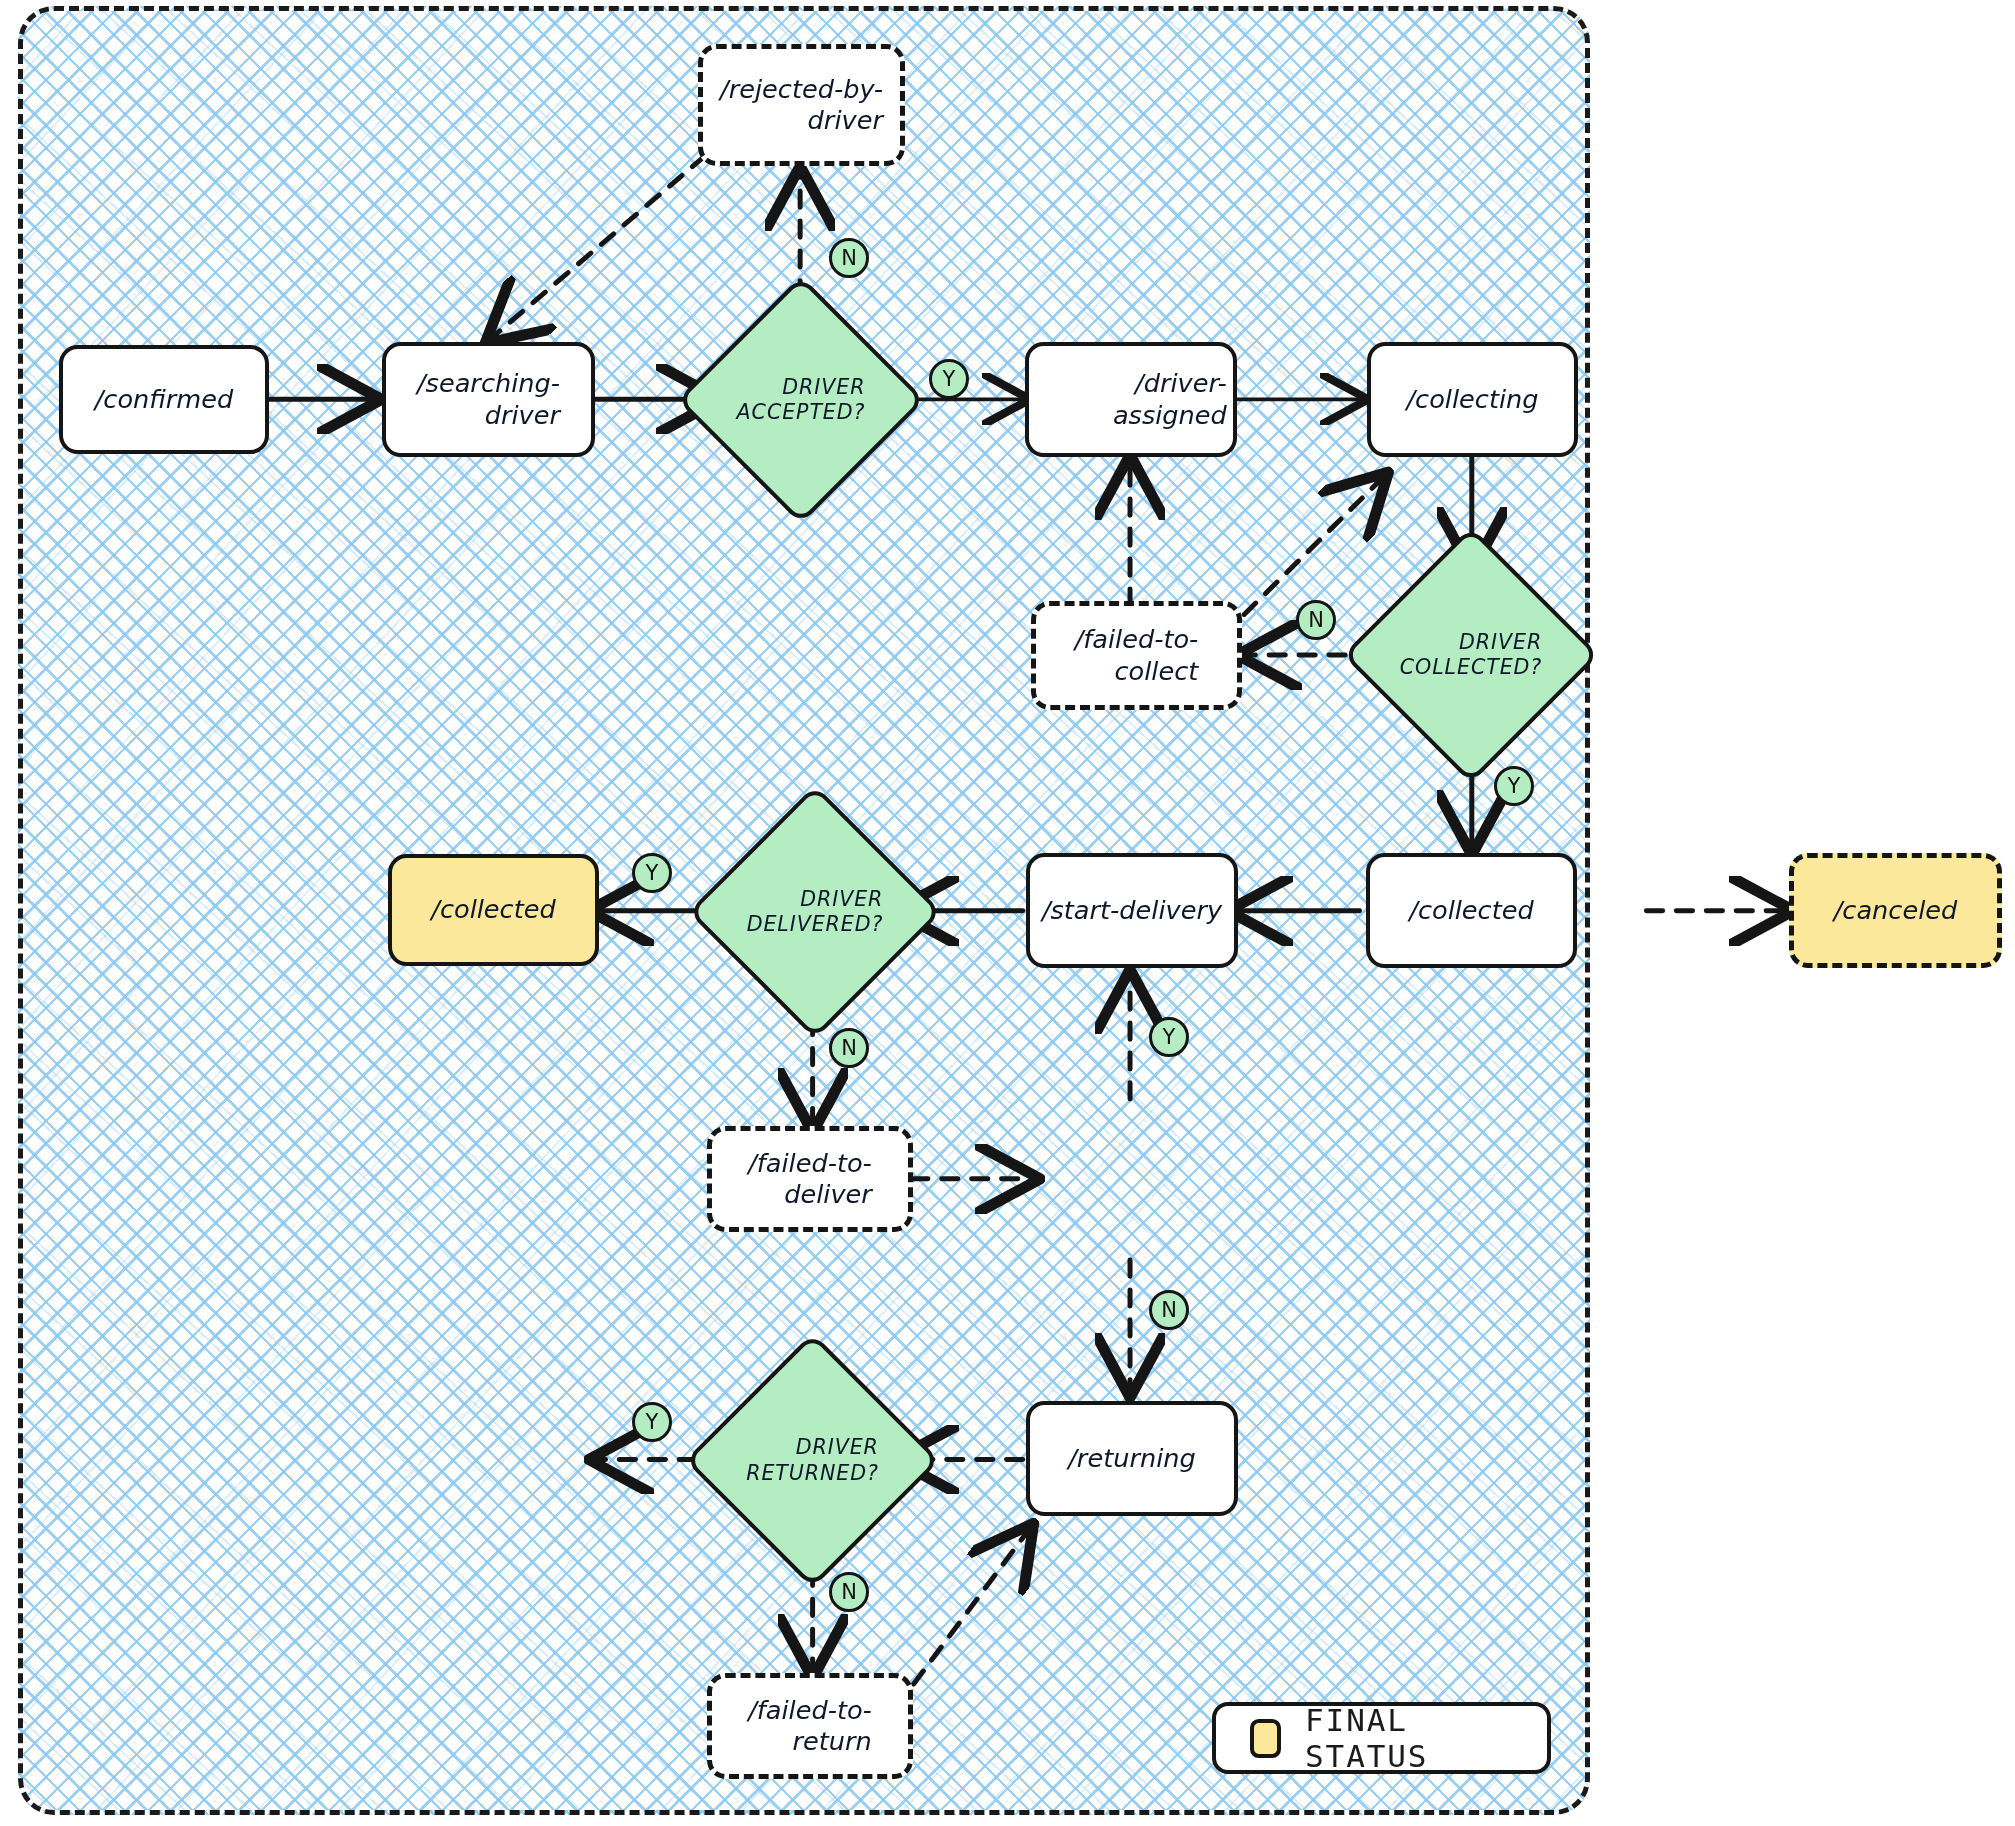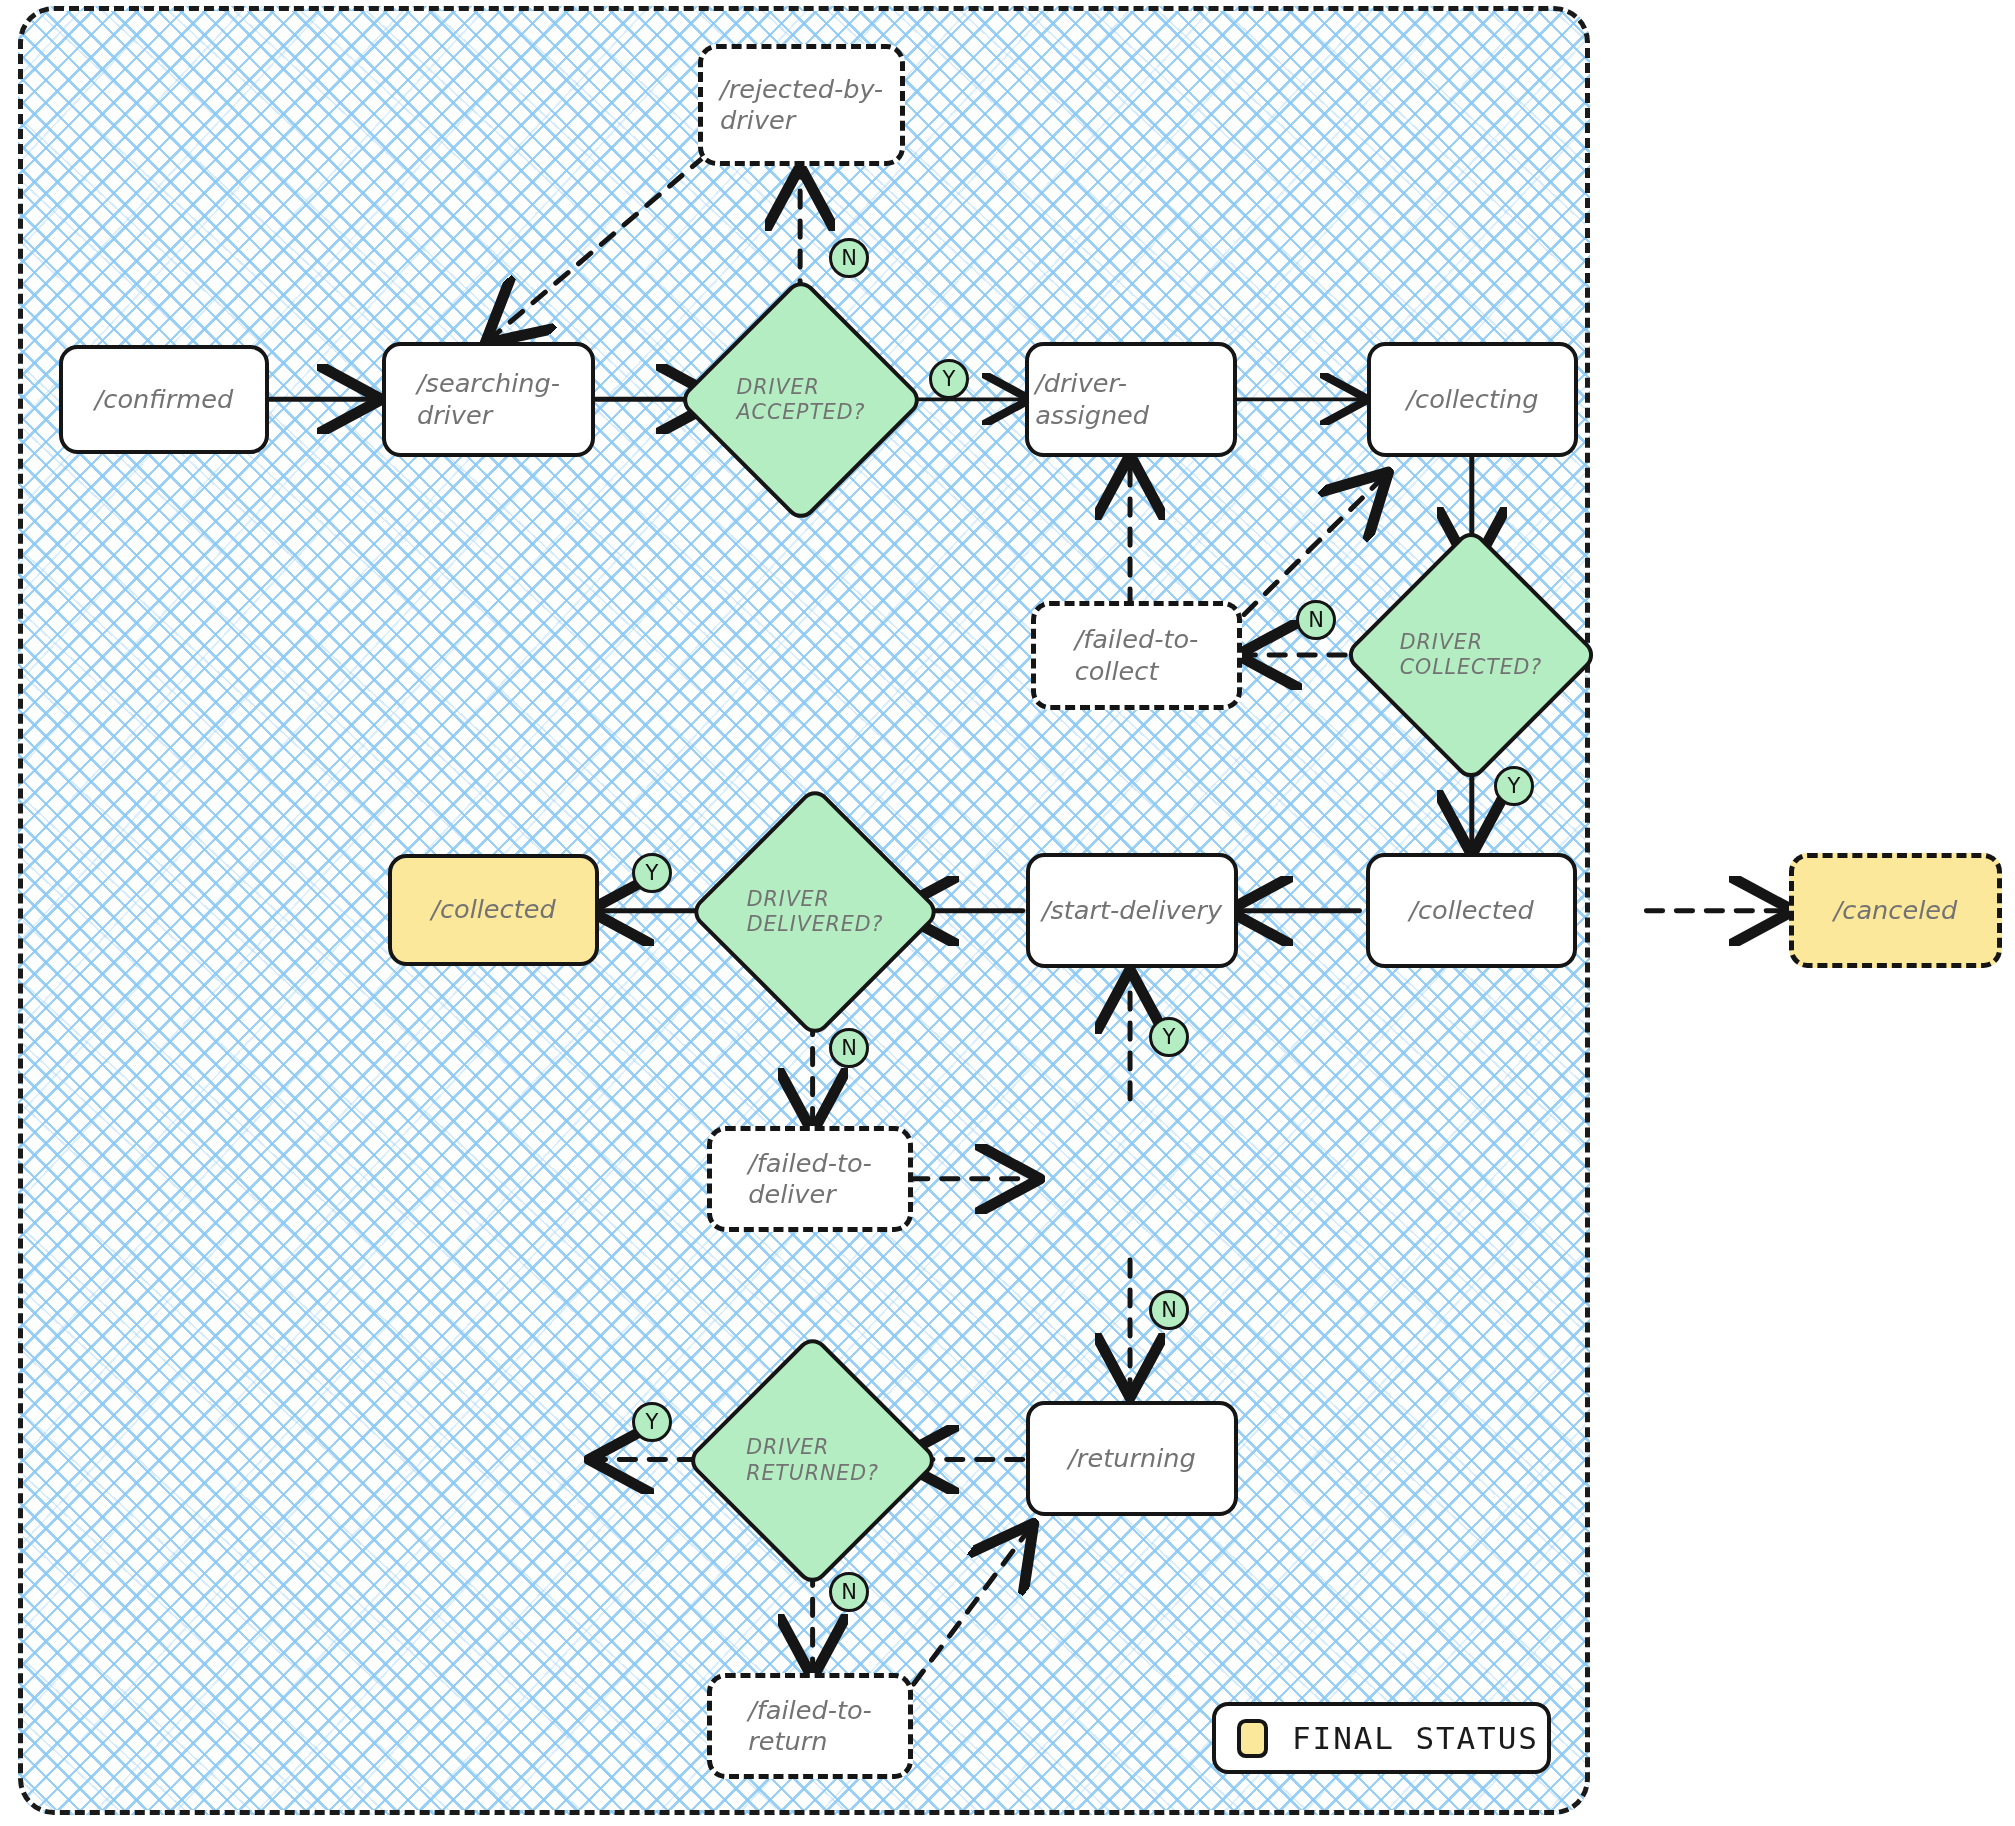--- a/index.html
+++ b/index.html
@@ -22,22 +22,22 @@
   }
 
   
   #edges{position:absolute;left:0;top:0;width:2015px;height:1827px;pointer-events:none;}
 
   
   .node{
     position:absolute;
     box-sizing:border-box;
     display:flex;align-items:center;justify-content:center;
-    text-align:left;
-    color:#737373;
+    text-align:right;
+    color:#0f172a;
     font-family:"DejaVu Sans", sans-serif;
     line-height:1.22;
     z-index:5;
   }
   .rect{
     border:4.4px solid #151515;
     border-radius:18.7px;
     background:#fff;
     font-size:25.6px;
     font-style:italic;
@@ -81,21 +81,21 @@
   }
 
   
   .legend{
     position:absolute;
     left:1212px; top:1702px; width:339px; height:72px;
     border:4.4px solid #151515;
     border-radius:16px;
     background:#fff;
     display:flex;align-items:center;
-    padding-left:21px;
+    padding-left:34px;
     box-sizing:border-box;
     z-index:8;
   }
   .legend .swatch{
     width:31px;height:39px;
     background:#FCE89A;
     border:4.4px solid #151515;
     border-radius:8.7px;
     box-sizing:border-box;
     flex:0 0 auto;

